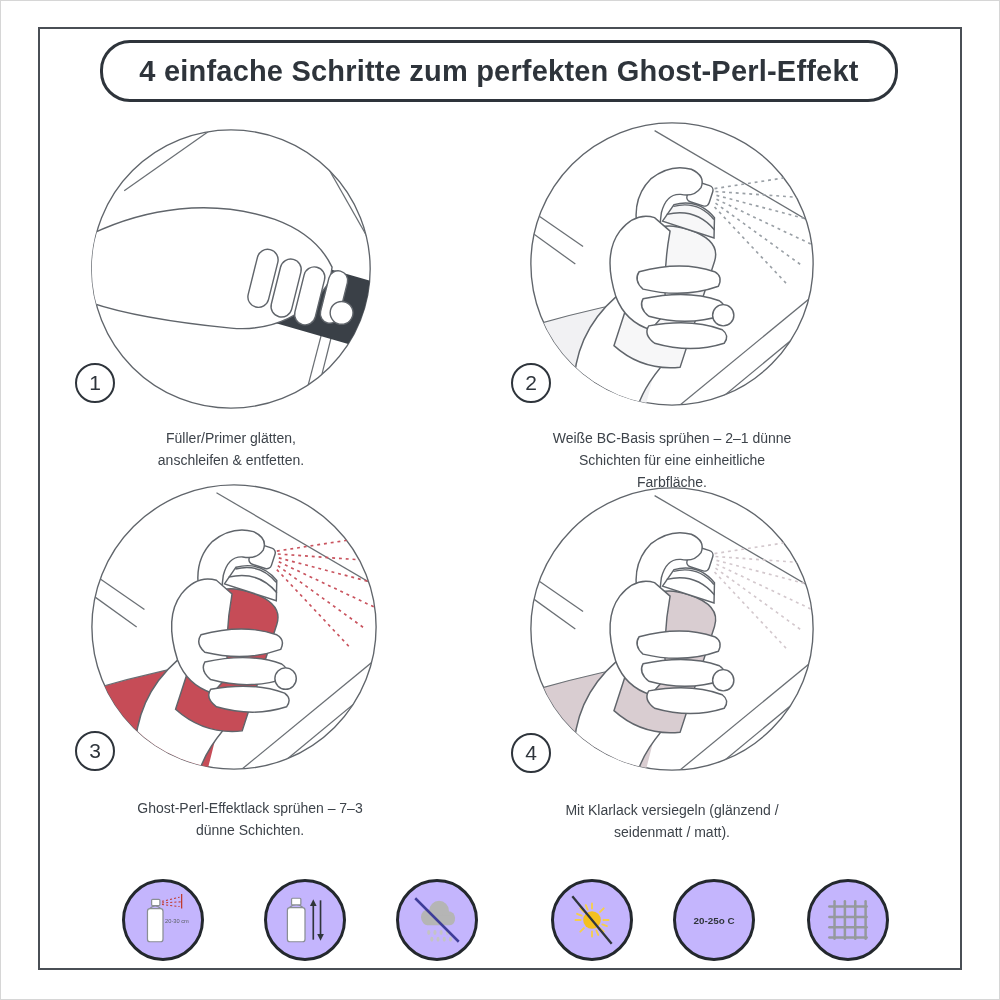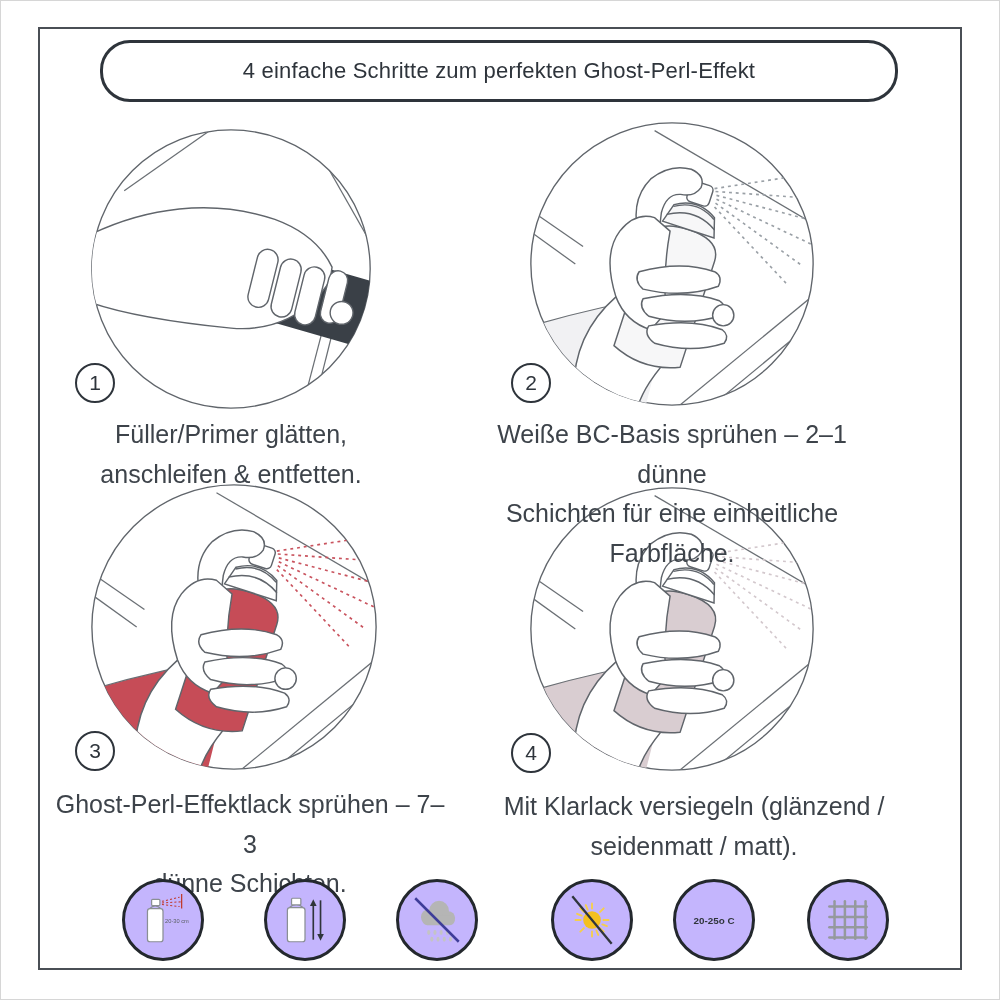--- a/index.html
+++ b/index.html
@@ -7,44 +7,44 @@
     width:1000px;height:1000px;position:relative;background:#ffffff;
     font-family:"Liberation Sans", sans-serif;overflow:hidden;
   }
   .page-edge{position:absolute;inset:0;border:1px solid #d6d6d6;pointer-events:none;}
   .frame{position:absolute;left:38px;top:27px;width:920px;height:939px;border:2px solid #4a4f55;background:#fff;}
   .title-box{
     position:absolute;left:100px;top:40px;width:792px;height:56px;
     border:3px solid #2e343b;border-radius:30px;background:#fff;
     display:flex;align-items:center;justify-content:center;
   }
-  .title{font-size:22px;font-weight:normal;color:#2e343b;letter-spacing:.2px;white-space:nowrap;}
+  .title{font-size:29px;font-weight:bold;color:#2e343b;letter-spacing:.2px;white-space:nowrap;}
   .scene{position:absolute;}
   .scene svg{display:block;width:100%;height:100%;}
   #scene1{left:88px;top:126px;width:286px;height:286px;}
   #scene2{left:527px;top:119px;width:290px;height:290px;}
   #scene3{left:88px;top:481px;width:292px;height:292px;}
   #scene4{left:527px;top:484px;width:290px;height:290px;}
   .badge{
     position:absolute;width:36px;height:36px;border:2px solid #2e343b;border-radius:50%;
     background:#fff;display:flex;align-items:center;justify-content:center;
     font-size:21px;color:#2e343b;
   }
   #badge1{left:75px;top:363px;}
   #badge2{left:511px;top:363px;}
   #badge3{left:75px;top:731px;}
   #badge4{left:511px;top:733px;}
   .caption{
-    position:absolute;width:400px;text-align:center;font-size:25px;line-height:1.58;
-    color:#3d434a;white-space:pre-line;
+    position:absolute;width:400px;text-align:center;font-size:14px;line-height:1.58;
+    color:#3d434a;white-space:pre-line;margin-top:12px;
   }
   #caption1{left:31px;top:415px;}
   #caption2{left:472px;top:415px;}
   #caption3{left:50px;top:785px;}
-  #caption4{left:494px;top:787px;}
+  #caption4{left:472px;top:787px;}
   .ficon{
     position:absolute;top:879px;width:82px;height:82px;border:3px solid #23282d;border-radius:50%;
     background:#c4b5fd;display:flex;align-items:center;justify-content:center;box-sizing:border-box;
   }
   #ficon1{left:122px;} #ficon2{left:264px;} #ficon3{left:396px;}
   #ficon4{left:551px;} #ficon5{left:673px;} #ficon6{left:807px;}
   .ficon svg{width:58px;height:58px;display:block;}
 </style>
 </head>
 <body>

